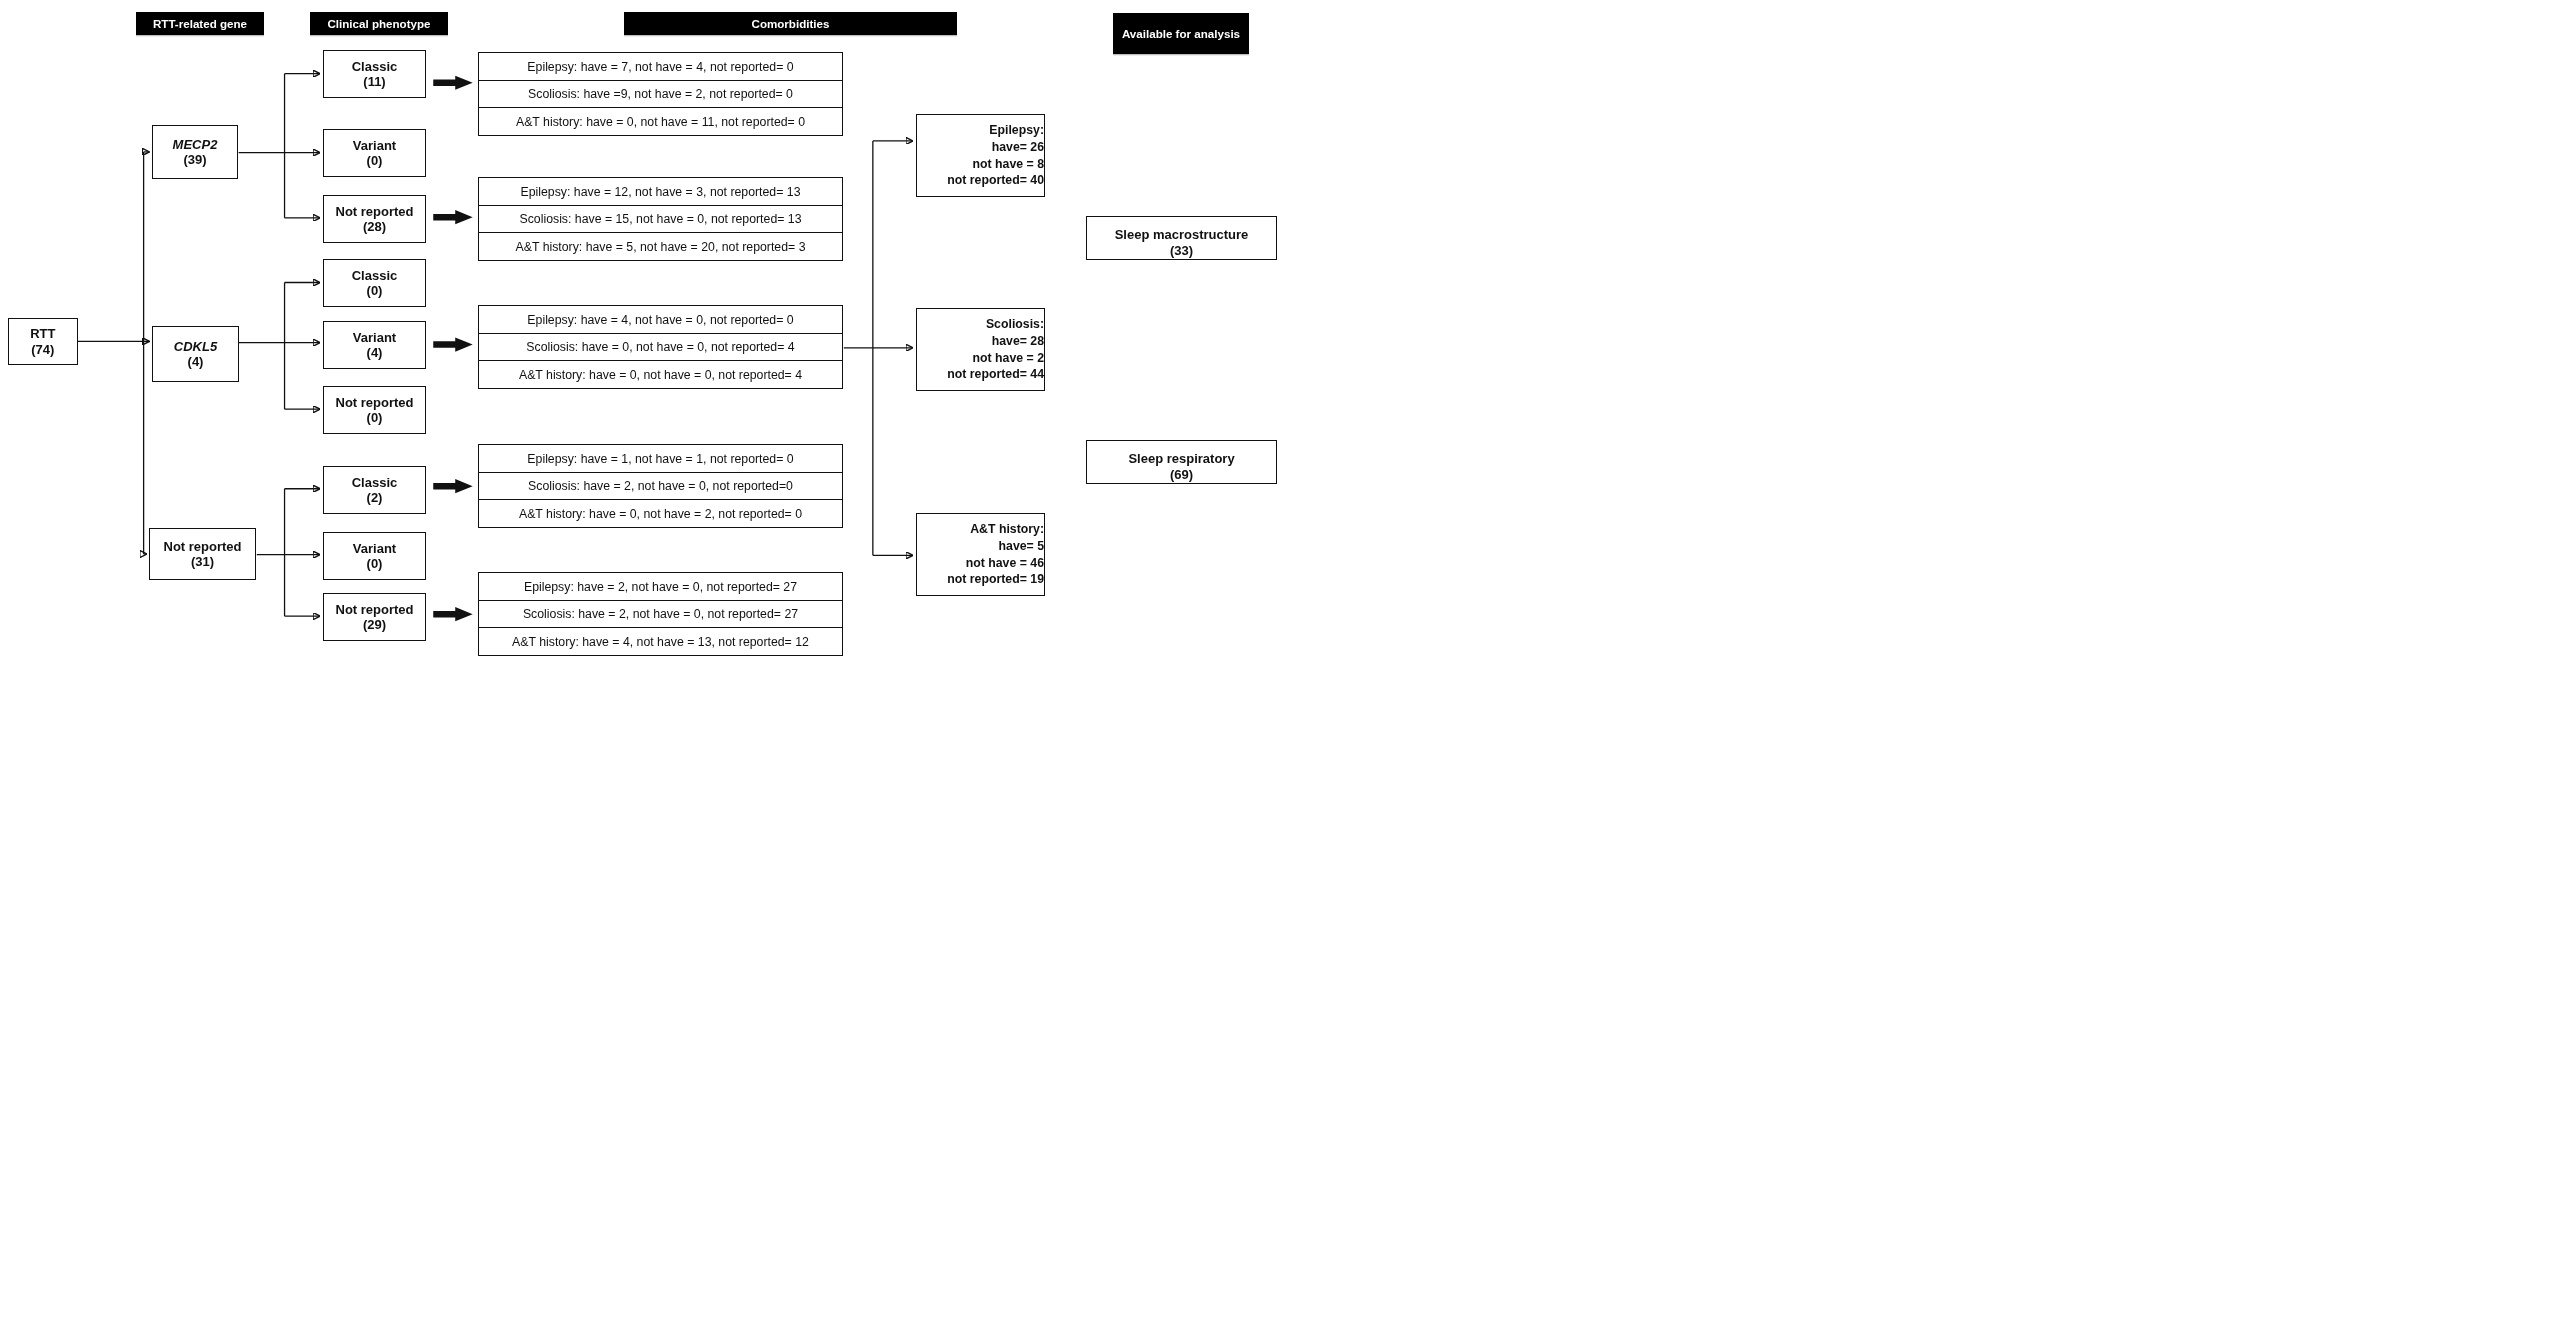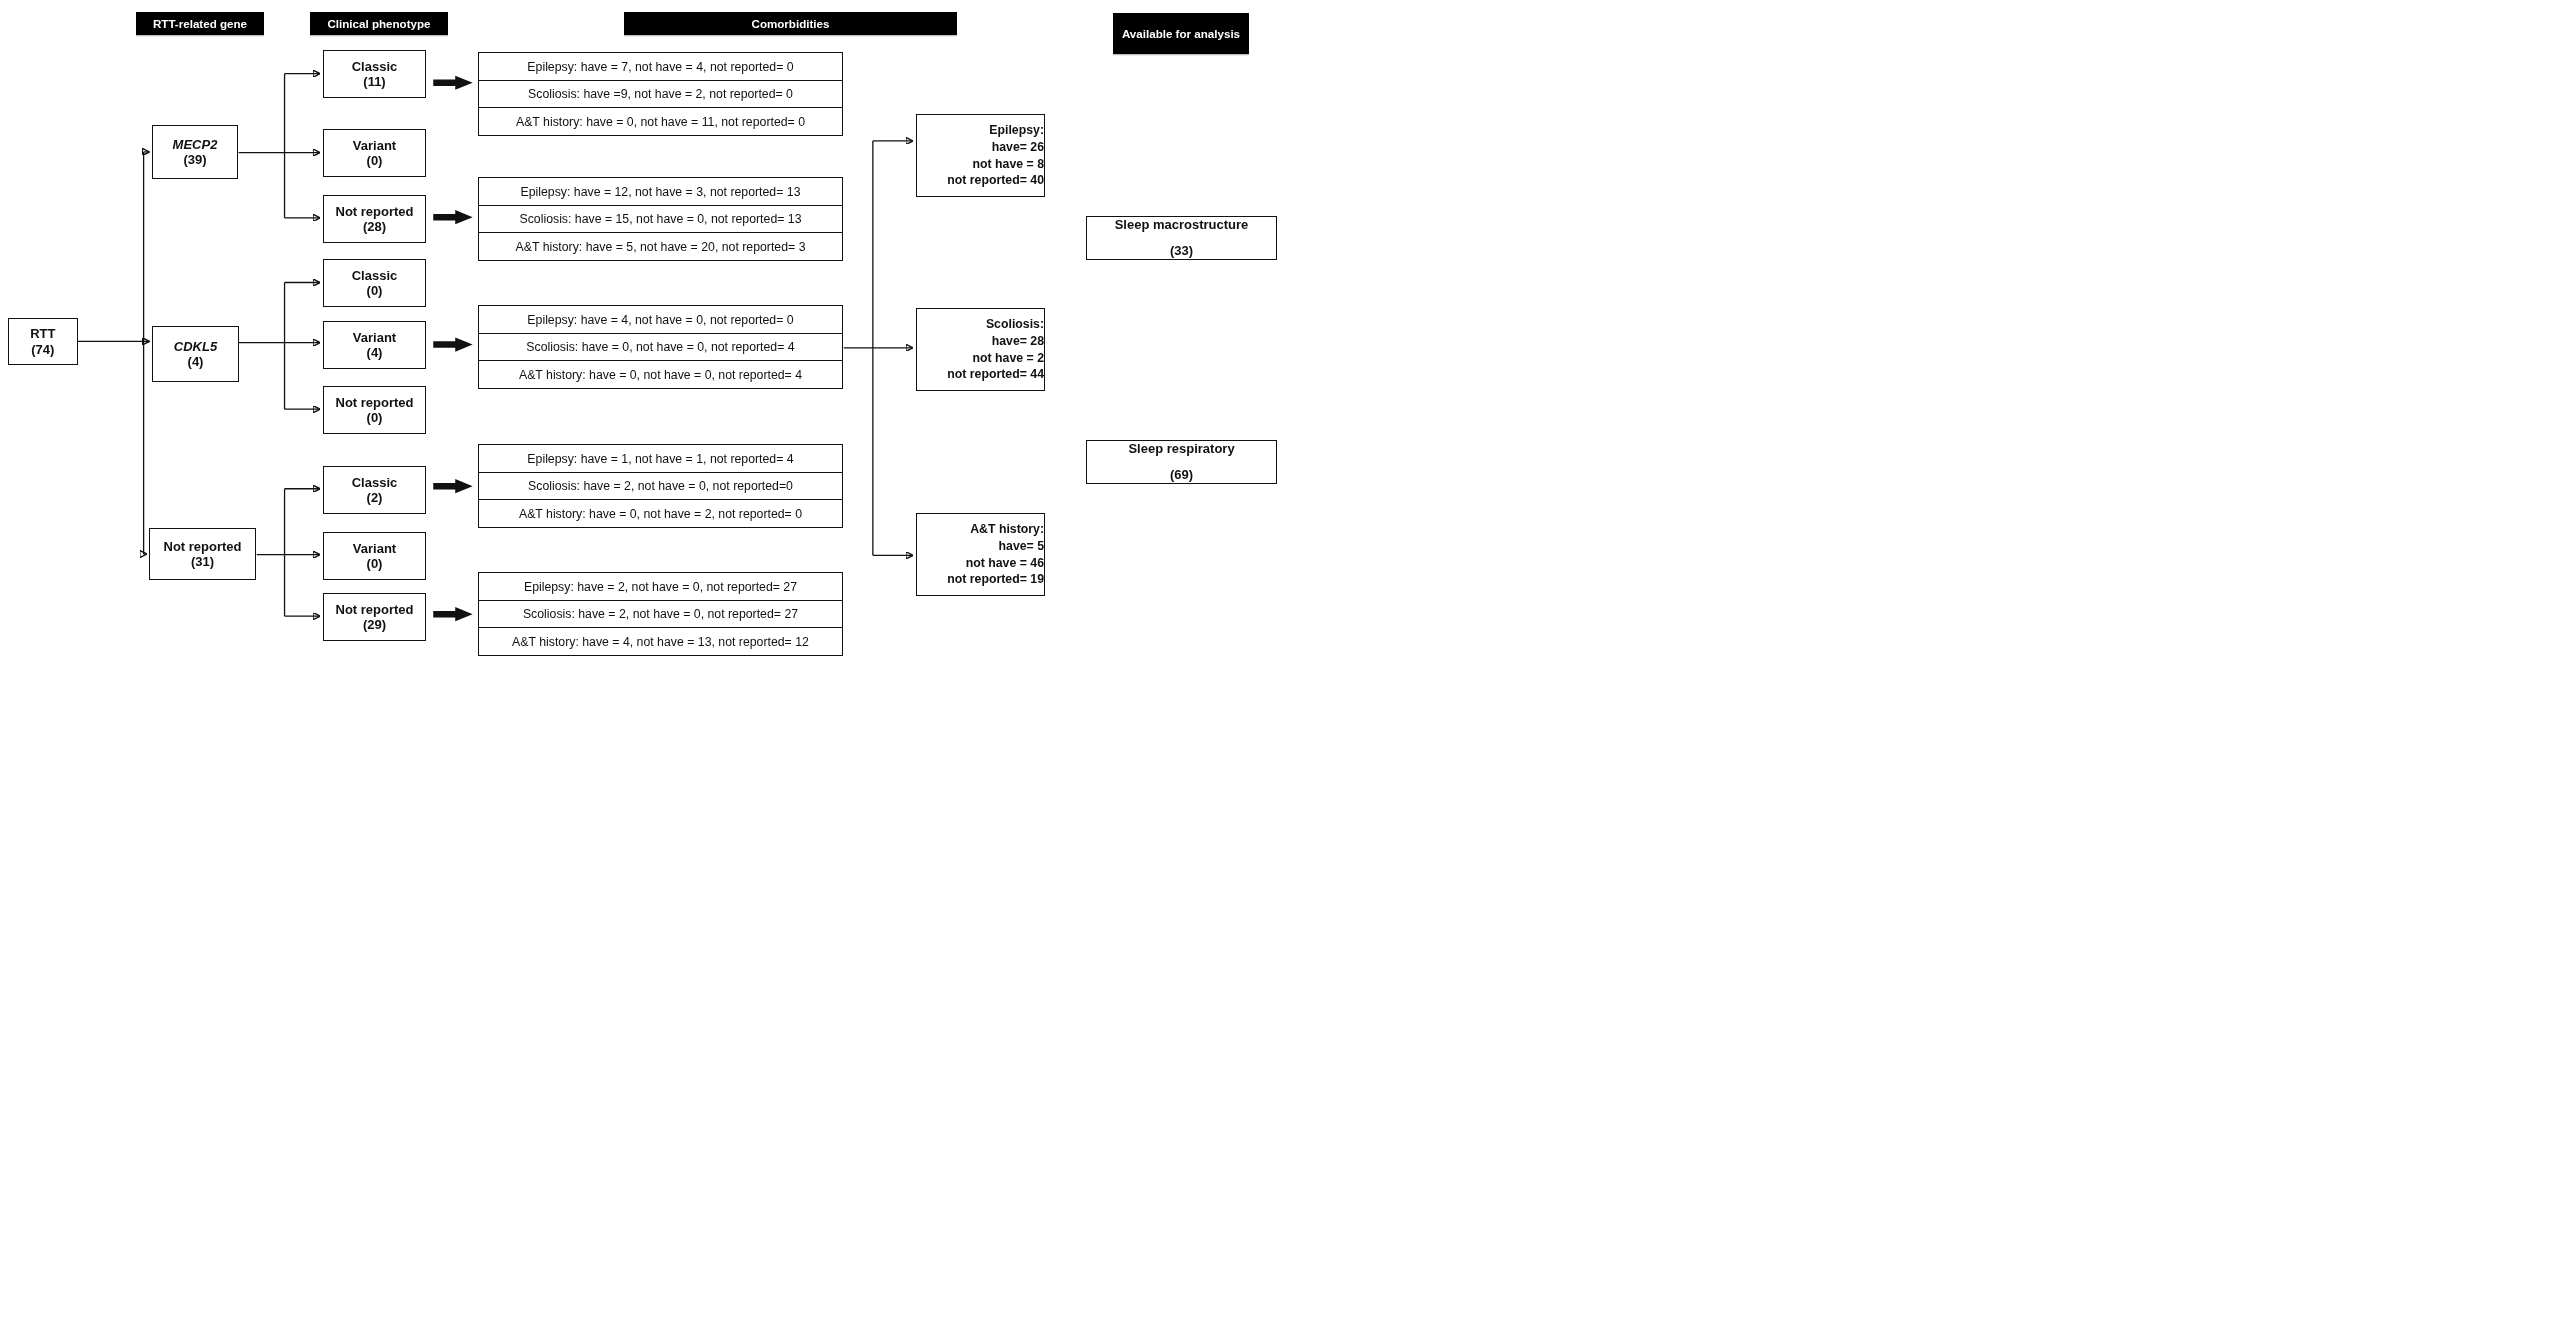--- a/index.html
+++ b/index.html
@@ -34,21 +34,21 @@
         display:flex;align-items:center;justify-content:center;
         font-size:12.3px;white-space:nowrap;}
   .crow:first-child{margin-top:0;}
   
   .sum{left:916px;width:129px;height:83px;border:1.3px solid #111;background:#fff;
        display:flex;flex-direction:column;align-items:flex-end;justify-content:center;
        font-weight:bold;font-size:12.3px;line-height:1.35;text-align:center;}
   .s-epi{top:114px;} .s-sco{top:308px;} .s-at{top:513px;}
   
   .avail{left:1086px;width:191px;height:44px;border:1.3px solid #111;background:#fff;
-         display:flex;flex-direction:column;align-items:center;justify-content:space-between;
+         display:flex;flex-direction:column;align-items:center;justify-content:flex-end;
          font-weight:bold;font-size:13px;line-height:1.25;text-align:center;}
   .a-macro{top:216px;} .a-resp{top:440px;}
   svg.lines{position:absolute;left:0;top:0;width:1288px;height:662px;pointer-events:none;}
   svg.lines path, svg.lines line{stroke:#111;stroke-width:2;fill:none;}
   svg.lines polygon{fill:#111;stroke:none;}
 </style>
 </head>
 <body>
 
 <div id="canvas">
@@ -161,21 +161,21 @@
     <div class="crow">Epilepsy: have = 12, not have = 3, not reported= 13</div>
     <div class="crow">Scoliosis: have = 15, not have = 0, not reported= 13</div>
     <div class="crow">A&amp;T history: have = 5, not have = 20, not reported= 3</div>
   </div>
   <div class="abs cblock cb3">
     <div class="crow">Epilepsy: have = 4, not have = 0, not reported= 0</div>
     <div class="crow">Scoliosis: have = 0, not have = 0, not reported= 4</div>
     <div class="crow">A&amp;T history: have = 0, not have = 0, not reported= 4</div>
   </div>
   <div class="abs cblock cb4">
-    <div class="crow">Epilepsy: have = 1, not have = 1, not reported= 4</div>
+    <div class="crow">Epilepsy: have = 1, not have = 1, not reported= 0</div>
     <div class="crow">Scoliosis: have = 2, not have = 0, not reported=0</div>
     <div class="crow">A&amp;T history: have = 0, not have = 2, not reported= 0</div>
   </div>
   <div class="abs cblock cb5">
     <div class="crow">Epilepsy: have = 2, not have = 0, not reported= 27</div>
     <div class="crow">Scoliosis: have = 2, not have = 0, not reported= 27</div>
     <div class="crow">A&amp;T history: have = 4, not have = 13, not reported= 12</div>
   </div>
 
   <div class="abs sum s-epi">

